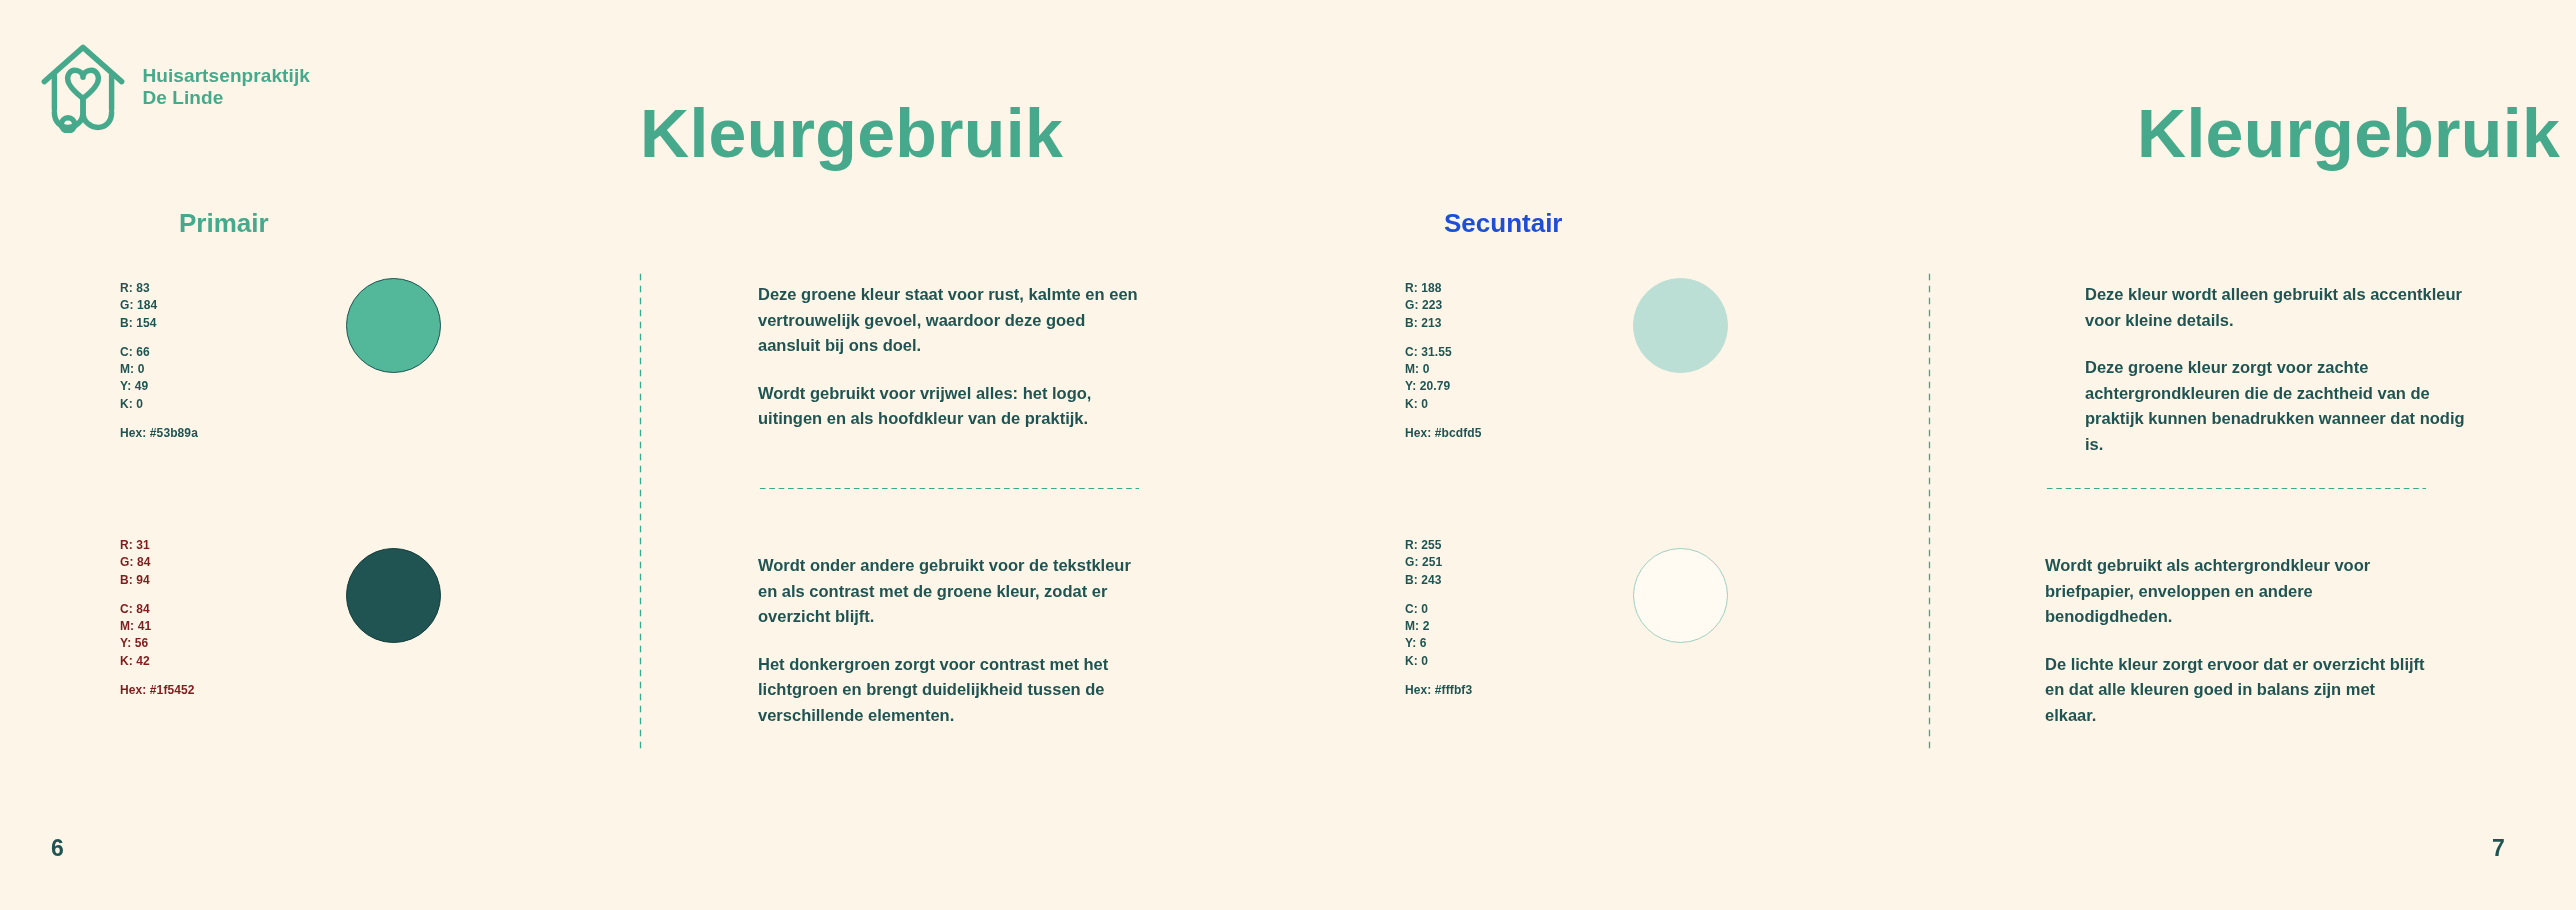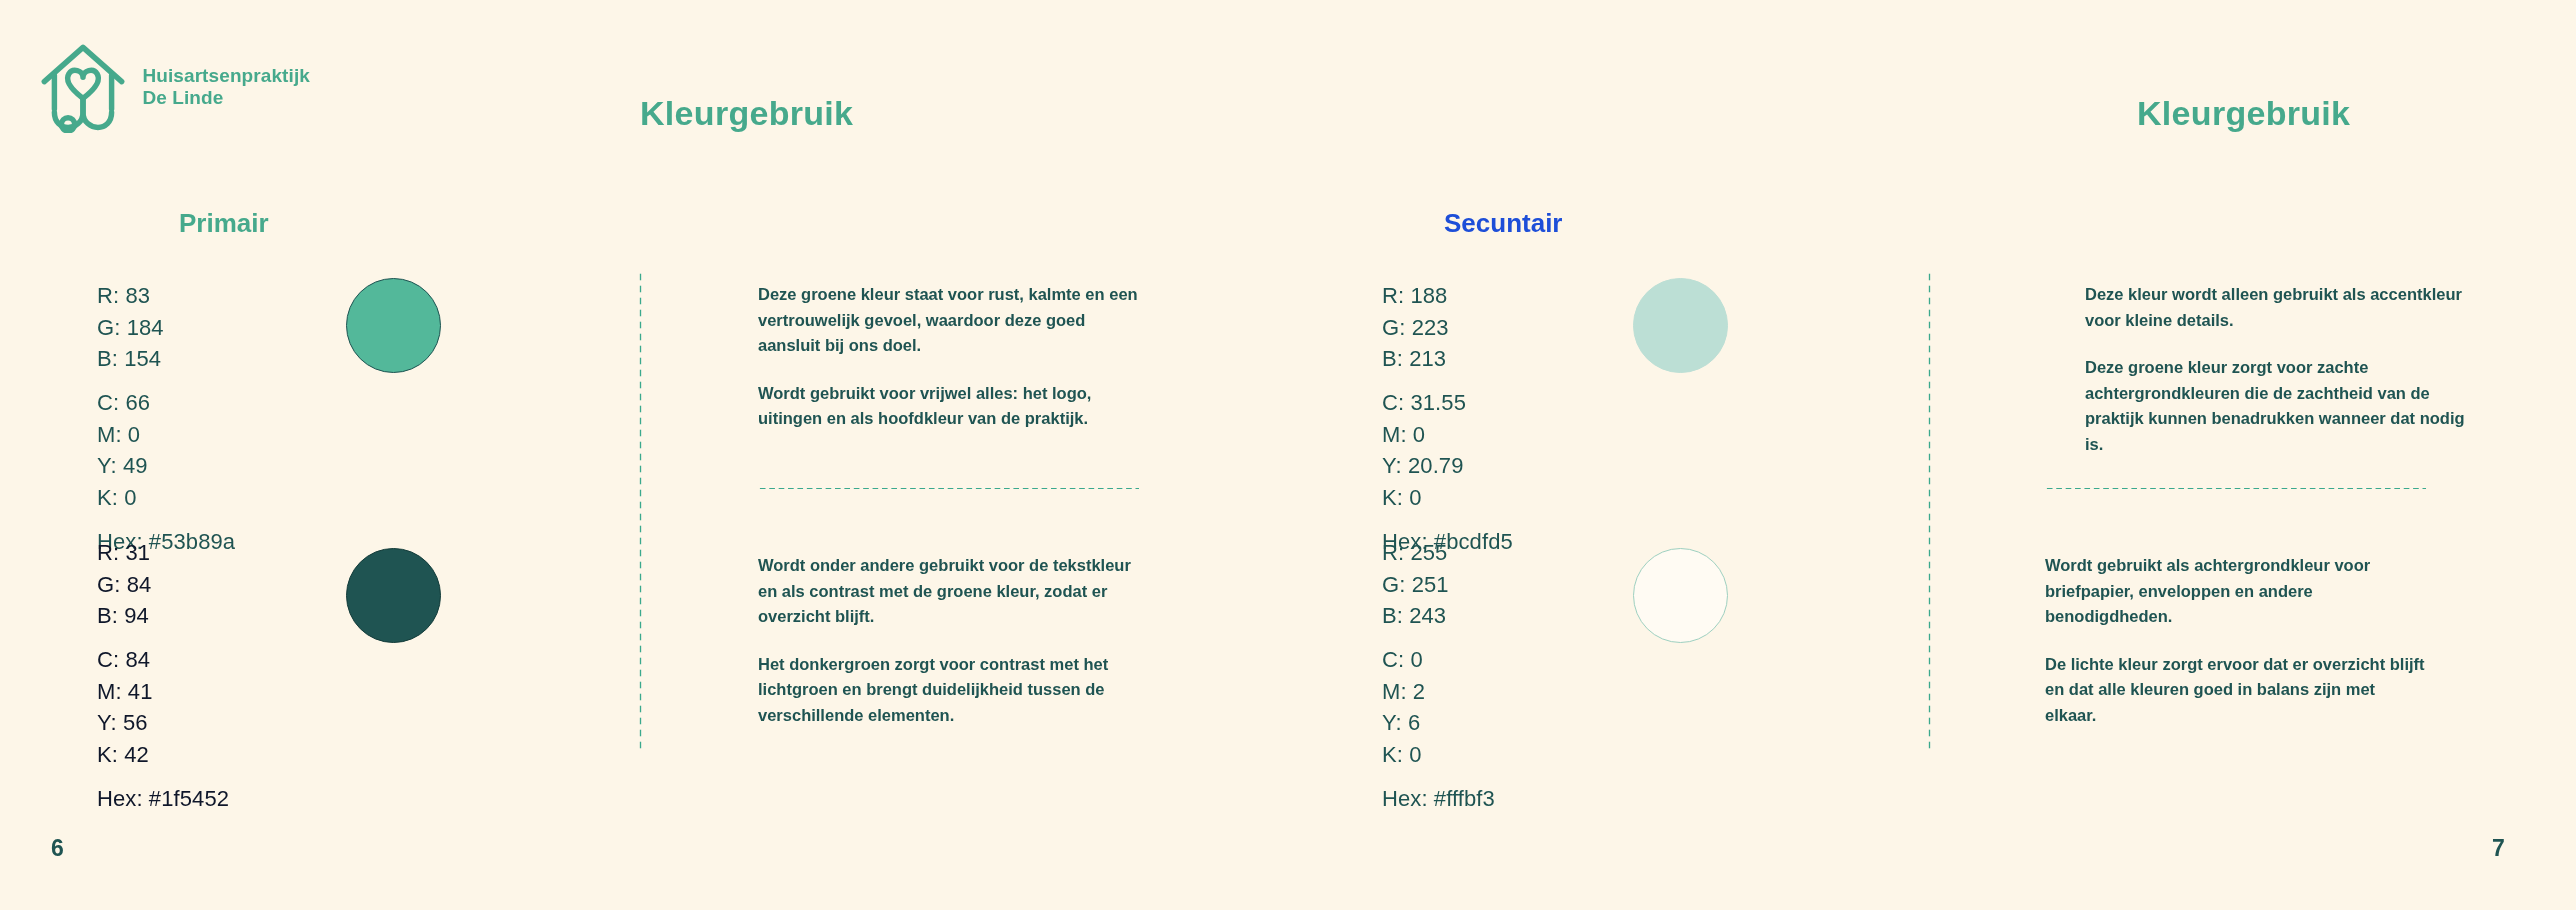--- a/index.html
+++ b/index.html
@@ -15,21 +15,21 @@
   .page { position:relative; width:1288px; height:911px; background:#fdf6e8; }
 
   
   .logo-lockup { position:absolute; left:39px; top:40px; display:flex; align-items:center; gap:15.4px; }
   .logo-mark { width:88px; height:93px; flex:0 0 auto; }
   .logo-words { font-weight:bold; font-size:19px; line-height:1.13; color:#46a98c; letter-spacing:0.1px; }
   .logo-words span { display:block; }
 
   
   .page-title {
-    position:absolute; font-weight:bold; font-size:34px; color:#46a98c;
+    position:absolute; font-weight:bold; font-size:68px; color:#46a98c;
     letter-spacing:0.3px; white-space:nowrap;
   }
   .title-left  { left:640px; top:94px; }
 
   .sub-title {
     position:absolute; font-weight:bold; font-size:26px; color:#46a98c; white-space:nowrap;
   }
   .sub-left  { left:179px;  top:208px; }
 
   
@@ -41,21 +41,21 @@
   .v-dots-left  { left:639px; top:271px; height:482px; }
 
   .h-dots {
     position:absolute; height:3.3px;
     background-image:radial-gradient(#3aa98d 42%, transparent 46%);
     background-size:9.4px 3.3px; background-repeat:repeat-x;
   }
   .h-dots-left  { left:758px; top:487px; width:381px; }
 
   
-  .spec { position:absolute; font-weight:normal; font-size:22px; line-height:1.44; white-space:nowrap; }
+  .spec { position:absolute; font-weight:bold; font-size:12px; line-height:1.44; white-space:nowrap;margin-left:23px; }
   .spec .grp { margin-bottom:12px; }
   .spec .grp:last-child { margin-bottom:0; }
   .spec div { letter-spacing:0.1px; }
 
   
   .swatch { position:absolute; border-radius:50%; }
 
   
   .copy { position:absolute; font-weight:bold; font-size:16.5px; line-height:1.55; width:385px; }
   .copy p { margin:0 0 22px 0; }
@@ -111,21 +111,21 @@
       <div class="grp">
         <div>Hex: #53b89a</div>
       </div>
     </div>
     <div class="swatch" id="sw-l1" style="left: 346px; top: 278px; width: 95px; height: 95px; background: rgb(83, 184, 154); border: 1.1px solid rgb(31, 84, 82);"></div>
     <div class="copy" style="left: 758px; top: 282px; color: rgb(31, 84, 82);">
       <p>Deze groene kleur staat voor rust, kalmte en een vertrouwelijk gevoel, waardoor deze goed aansluit bij ons doel.</p>
       <p>Wordt gebruikt voor vrijwel alles: het logo, uitingen en als hoofdkleur van de praktijk.</p>
     </div>
 
-    <div class="spec" style="left: 97px; top: 537px; color: #0f172a;">
+    <div class="spec" style="left: 97px; top: 537px; color: #7f1d1d;">
       <div class="grp">
         <div>R: 31</div>
         <div>G: 84</div>
         <div>B: 94</div>
       </div>
       <div class="grp">
         <div>C: 84</div>
         <div>M: 41</div>
         <div>Y: 56</div>
         <div>K: 42</div>

